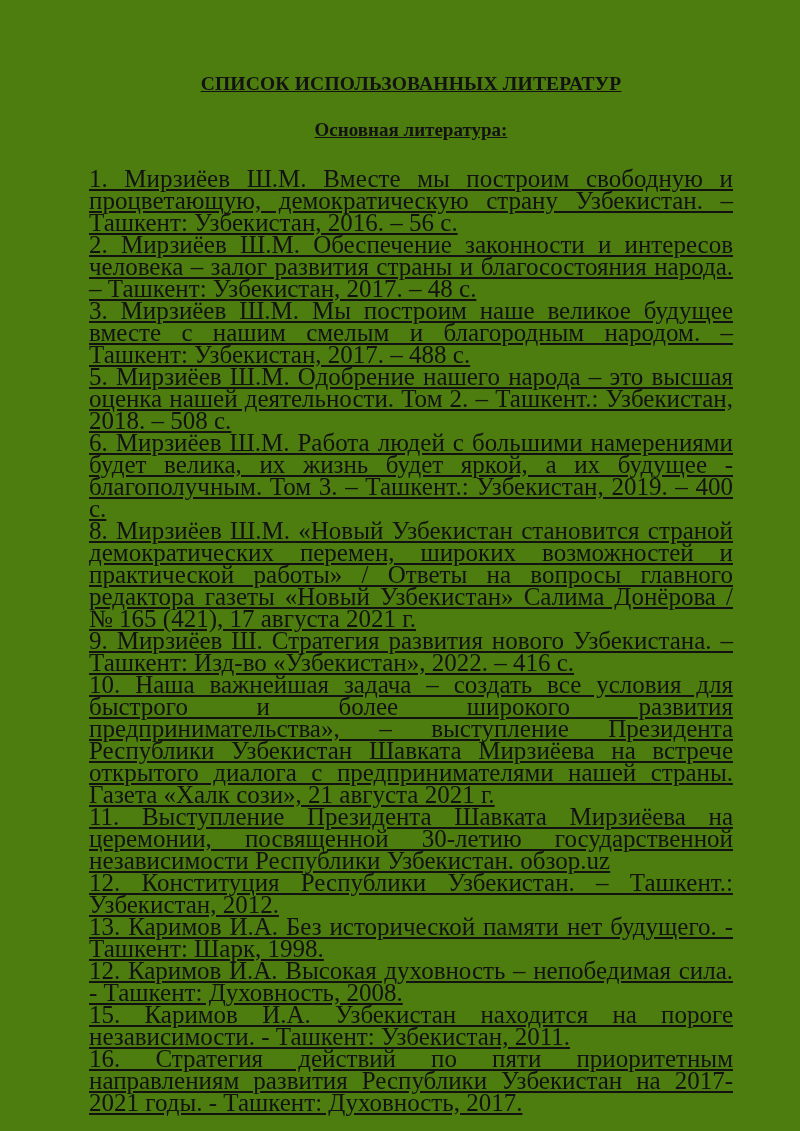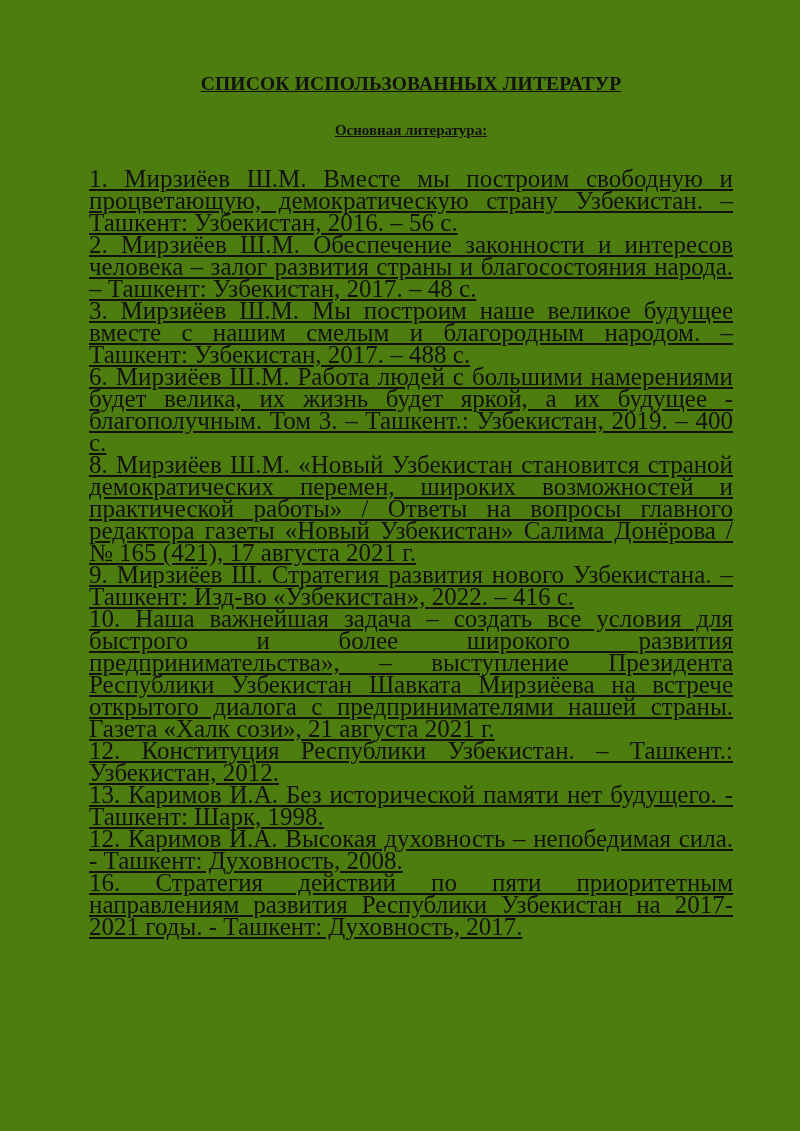--- a/index.html
+++ b/index.html
@@ -23,21 +23,21 @@
   }
   .doc-title {
     font-size: 19.5px;
     font-weight: bold;
     text-align: center;
     margin: 0 0 22px 0;
     line-height: 24px;
     letter-spacing: 0.2px;
   }
   .section-heading {
-    font-size: 15px;
+    font-size: 19px;
     font-weight: bold;
     text-align: center;
     margin: 0 0 26px 0;
     line-height: 24px;
   }
   .refs p.ref {
     margin: 0;
     font-size: 25px;
     line-height: 22px;
     text-align: justify;
@@ -48,22 +48,25 @@
 </head>
 <body>
 
 <div class="page">
   <h1 class="doc-title">СПИСОК ИСПОЛЬЗОВАННЫХ ЛИТЕРАТУР</h1>
   <h2 class="section-heading">Основная литература:</h2>
   <div class="refs">
       <p class="ref">1. Мирзиёев Ш.М. Вместе мы построим свободную и процветающую, демократическую страну Узбекистан. – Ташкент: Узбекистан, 2016. – 56 с.</p>
       <p class="ref">2. Мирзиёев Ш.М. Обеспечение законности и интересов человека – залог развития страны и благосостояния народа. – Ташкент: Узбекистан, 2017. – 48 с.</p>
       <p class="ref">3. Мирзиёев Ш.М. Мы построим наше великое будущее вместе с нашим смелым и благородным народом. – Ташкент: Узбекистан, 2017. – 488 с.</p>
+      <p class="ref">5. Мирзиёев Ш.М. Одобрение нашего народа – это высшая оценка нашей деятельности. Том 2. – Ташкент.: Узбекистан, 2018. – 508 с.</p>
       <p class="ref">6. Мирзиёев Ш.М. Работа людей с большими намерениями будет велика, их жизнь будет яркой, а их будущее - благополучным. Том 3. – Ташкент.: Узбекистан, 2019. – 400 с.</p>
       <p class="ref">8. Мирзиёев Ш.М. «Новый Узбекистан становится страной демократических перемен, широких возможностей и практической работы» / Ответы на вопросы главного редактора газеты «Новый Узбекистан» Салима Донёрова / № 165 (421), 17 августа 2021 г.</p>
       <p class="ref">9. Мирзиёев Ш. Стратегия развития нового Узбекистана. – Ташкент: Изд-во «Узбекистан», 2022. – 416 с.</p>
       <p class="ref">10. Наша важнейшая задача – создать все условия для быстрого и более широкого развития предпринимательства», – выступление Президента Республики Узбекистан Шавката Мирзиёева на встрече открытого диалога с предпринимателями нашей страны. Газета «Халк сози», 21 августа 2021 г.</p>
+      <p class="ref">11. Выступление Президента Шавката Мирзиёева на церемонии, посвященной 30-летию государственной независимости Республики Узбекистан. обзор.uz</p>
       <p class="ref">12. Конституция Республики Узбекистан. – Ташкент.: Узбекистан, 2012.</p>
       <p class="ref">13. Каримов И.А. Без исторической памяти нет будущего. - Ташкент: Шарк, 1998.</p>
       <p class="ref">12. Каримов И.А. Высокая духовность – непобедимая сила. - Ташкент: Духовность, 2008.</p>
+      <p class="ref">15. Каримов И.А. Узбекистан находится на пороге независимости. - Ташкент: Узбекистан, 2011.</p>
       <p class="ref">16. Стратегия действий по пяти приоритетным направлениям развития Республики Узбекистан на 2017-2021 годы. - Ташкент: Духовность, 2017.</p>
     </div>
 </div>
 
 </body></html>

